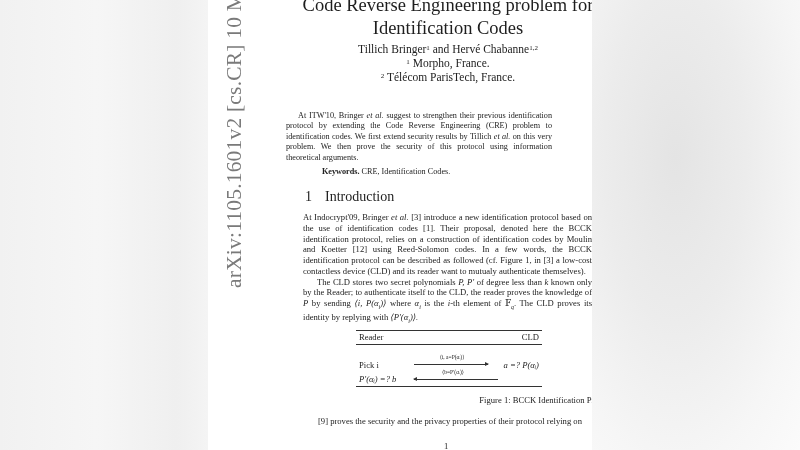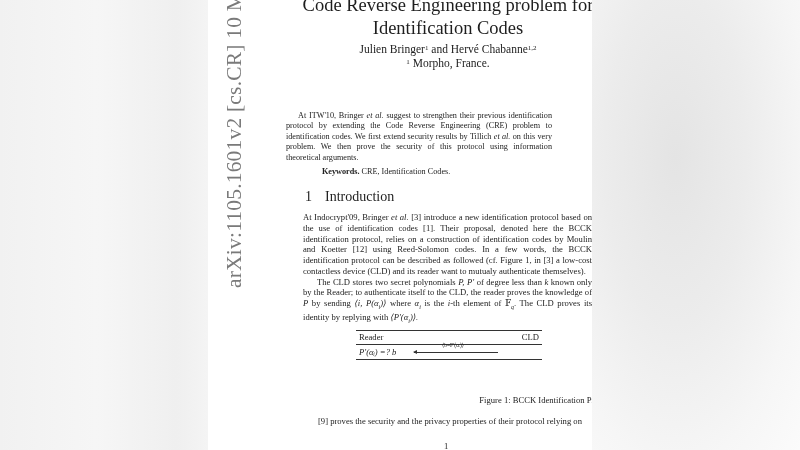--- a/index.html
+++ b/index.html
@@ -96,24 +96,27 @@
     <span>arXiv:1105.1601v2  [cs.CR]  10 May 2011</span>
   </div>
 
   <div class="title">
     <div>Code Reverse Engineering problem for</div>
     <div>Identification Codes</div>
   </div>
 
   <div class="authors">
     <div>
-      <span>Julien Bringer</span><sup>1</sup><span> and </span><span>Hervé Chabanne</span><sup>1,2</sup>
+      <span>Tillich Bringer</span><sup>1</sup><span> and </span><span>Hervé Chabanne</span><sup>1,2</sup>
     </div>
     <div>
       <sup>1</sup><span> Morpho, France.</span>
+    </div>
+    <div>
+      <sup>2</sup><span> Télécom ParisTech, France.</span>
     </div>
   </div>
 
   <div class="abs-h">Abstract</div>
   <div class="abs-body"><span>At ITW'10, Bringer </span><i>et al.</i><span> suggest to strengthen their previous identification protocol by extending the Code Reverse Engineering (CRE) problem to identification codes. We first extend security results by Tillich </span><i>et al.</i><span> on this very problem. We then prove the security of this protocol using information theoretical arguments.</span></div>
 
   <div class="keywords"><b>Keywords.</b><span> CRE, Identification Codes.</span></div>
 
   <div class="sec-h"><span class="num">1</span><span>Introduction</span></div>
 
@@ -121,20 +124,26 @@
     <p><span>At Indocrypt'09, Bringer </span><i>et al.</i><span> [3] introduce a new identification protocol based on the use of identification codes [1]. Their proposal, denoted here the BCCK identification protocol, relies on a construction of identification codes by Moulin and Koetter [12] using Reed-Solomon codes. In a few words, the BCCK identification protocol can be described as followed (cf. Figure 1, in [3] a low-cost contactless device (CLD) and its reader want to mutualy authenticate themselves).</span></p>
     <p><span>The CLD stores two secret polynomials </span><i>P, P′</i><span> of degree less than </span><i>k</i><span> known only by the Reader; to authenticate itself to the CLD, the reader proves the knowledge of </span><i>P</i><span> by sending </span><i>⟨i, P(α</i><sub style="font-size:6px;font-style:italic">i</sub><i>)⟩</i><span> where </span><i>α</i><sub style="font-size:6px;font-style:italic">i</sub><span> is the </span><i>i</i><span>-th element of 𝔽</span><sub style="font-size:6px;font-style:italic">q</sub><span>. The CLD proves its identity by replying with </span><i>⟨P′(α</i><sub style="font-size:6px;font-style:italic">i</sub><i>)⟩.</i></p>
   </div>
 
   <div class="fig">
     <div class="rule-top"></div>
     <div class="hdr">
       <span>Reader</span>
       <span>CLD</span>
     </div>
+    <div class="row1">
+      <span class="lbl-l" style="font-style:normal">Pick i</span>
+      <span class="arrow-lbl" style="left:60px;width:72px;top:-1px;">⟨i, a=P(αᵢ)⟩</span>
+      <span class="arrow arr-right" style="left:58px;width:74px;top:9px;"></span>
+      <span class="lbl-r" style="font-style:italic">a =? P(αᵢ)</span>
+    </div>
     <div class="row2">
       <span class="lbl-l" style="font-style:italic">P′(αᵢ) =? b</span>
       <span class="arrow-lbl" style="left:62px;width:70px;top:-3px;">⟨b=P′(αᵢ)⟩</span>
       <span class="arrow arr-left" style="left:58px;width:84px;top:7px;"></span>
     </div>
     <div class="rule-bot"></div>
   </div>
 
   <div class="caption">Figure 1: BCCK Identification Protocol [3]</div>
   <div class="last-line">[9] proves the security and the privacy properties of their protocol relying on</div>

